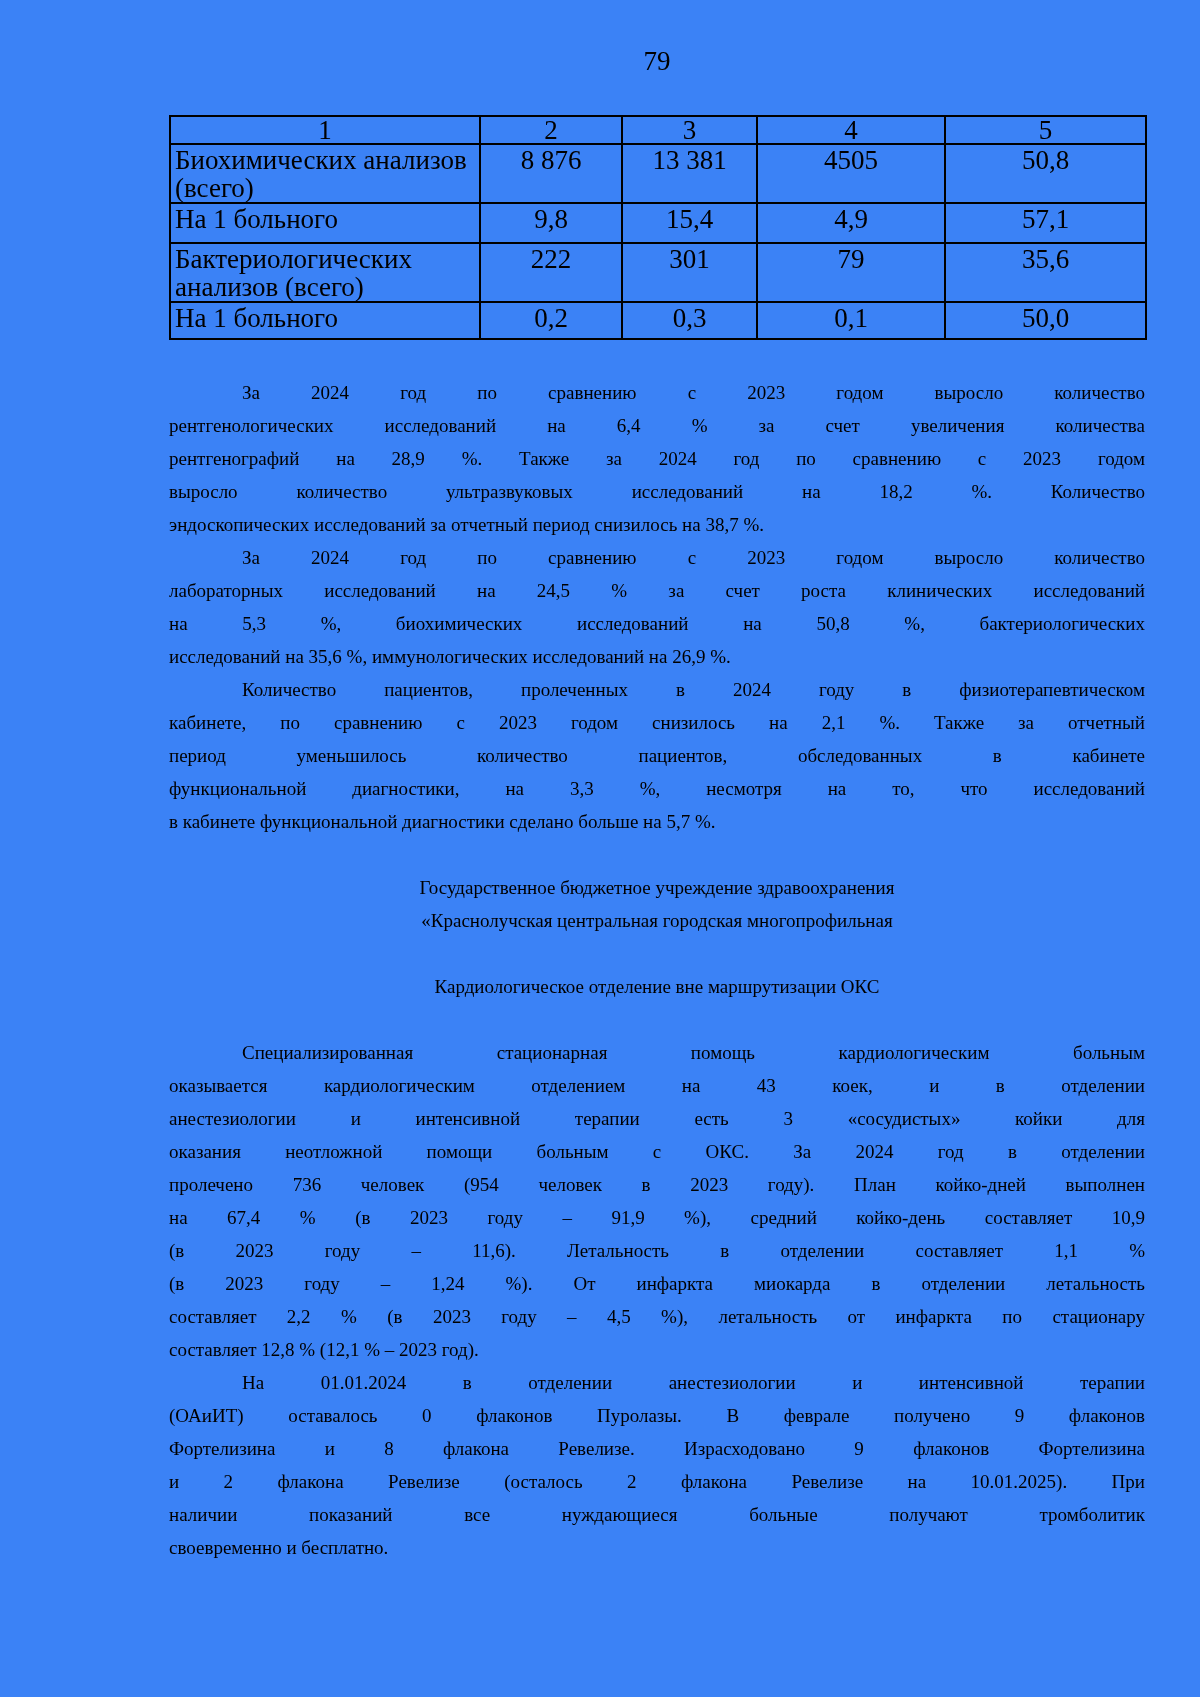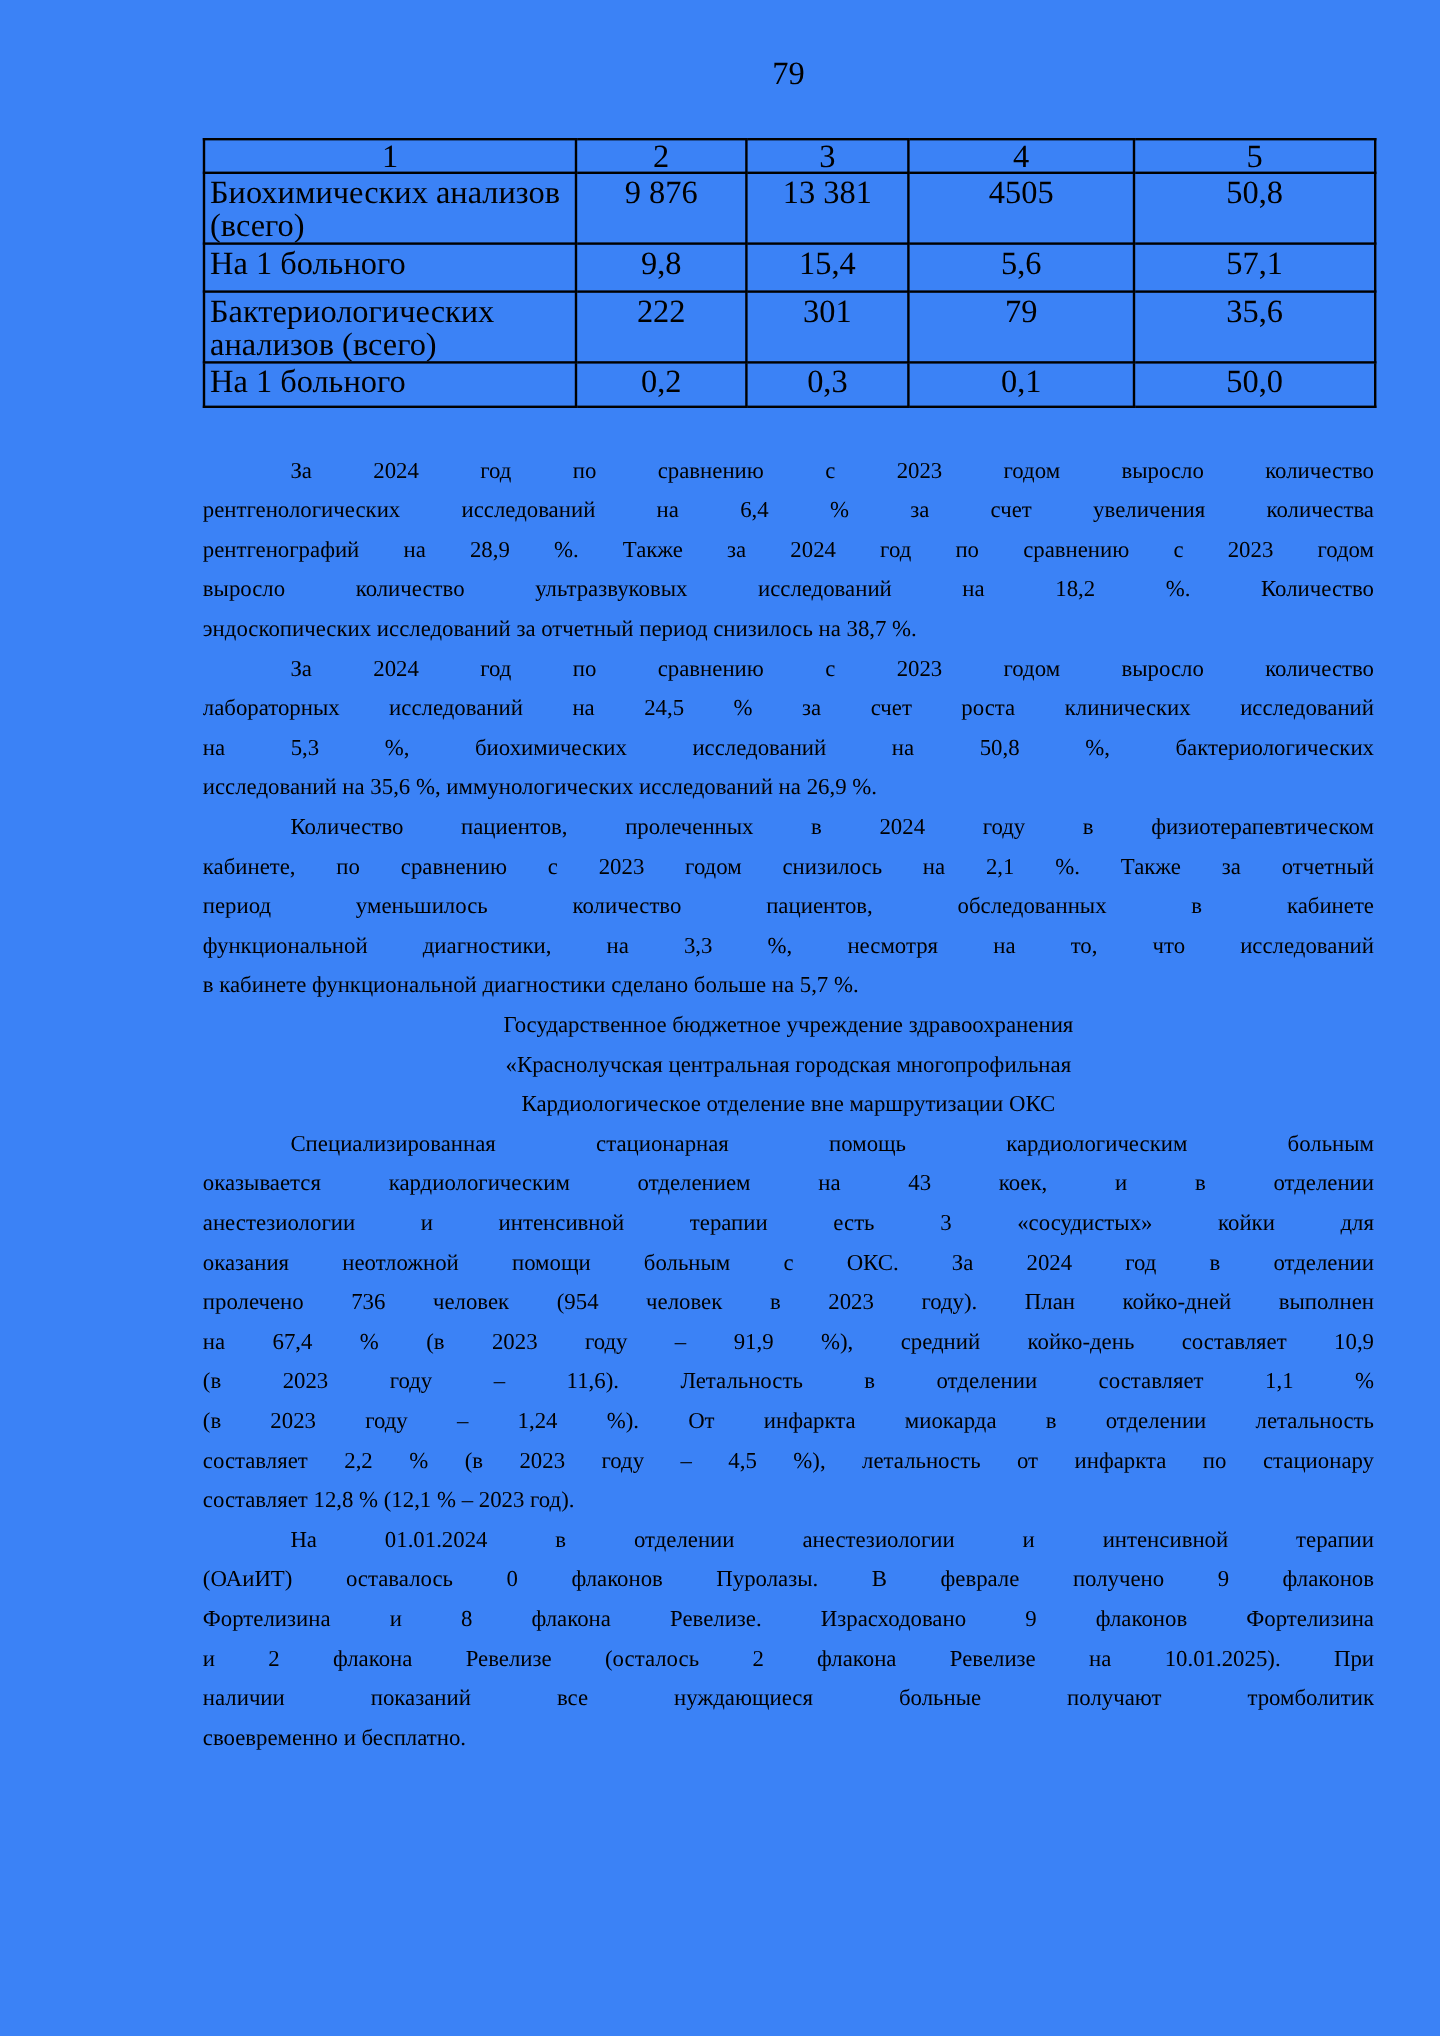--- a/index.html
+++ b/index.html
@@ -50,21 +50,21 @@
   table.stats tr.r2 { height: 40px; }
   table.stats tr.r3 { height: 58px; }
   table.stats tr.r4 { height: 37px; }
   table.stats td.num { text-align: center; }
   .text-blocks {
     margin-top: 36px;
     font-size: 19px;
     line-height: 33px;
   }
   .block { margin-top: 0; }
-  .block.gap1 { }
+  .block.gap1 { margin-top: 33px; }
   .line { width: 976px; }
   .jl { text-align: justify; text-align-last: justify; }
   .ll { text-align: left; }
   .cl { text-align: center; }
   .indent { text-indent: 73px; }
 </style>
 </head>
 <body>
 
 <div class="page">
@@ -83,30 +83,30 @@
           <tr class="h-row">
             <td>1</td>
             <td>2</td>
             <td>3</td>
             <td>4</td>
             <td>5</td>
           </tr>
           <tr class="r1">
             <td>Биохимических анализов
 (всего)</td>
-            <td class="num">9 876</td>
+            <td class="num">8 876</td>
             <td class="num">13 381</td>
             <td class="num">4505</td>
             <td class="num">50,8</td>
           </tr>
           <tr class="r2">
             <td>На 1 больного</td>
             <td class="num">9,8</td>
             <td class="num">15,4</td>
-            <td class="num">5,6</td>
+            <td class="num">4,9</td>
             <td class="num">57,1</td>
           </tr>
           <tr class="r3">
             <td>Бактериологических
 анализов (всего)</td>
             <td class="num">222</td>
             <td class="num">301</td>
             <td class="num">79</td>
             <td class="num">35,6</td>
           </tr>

